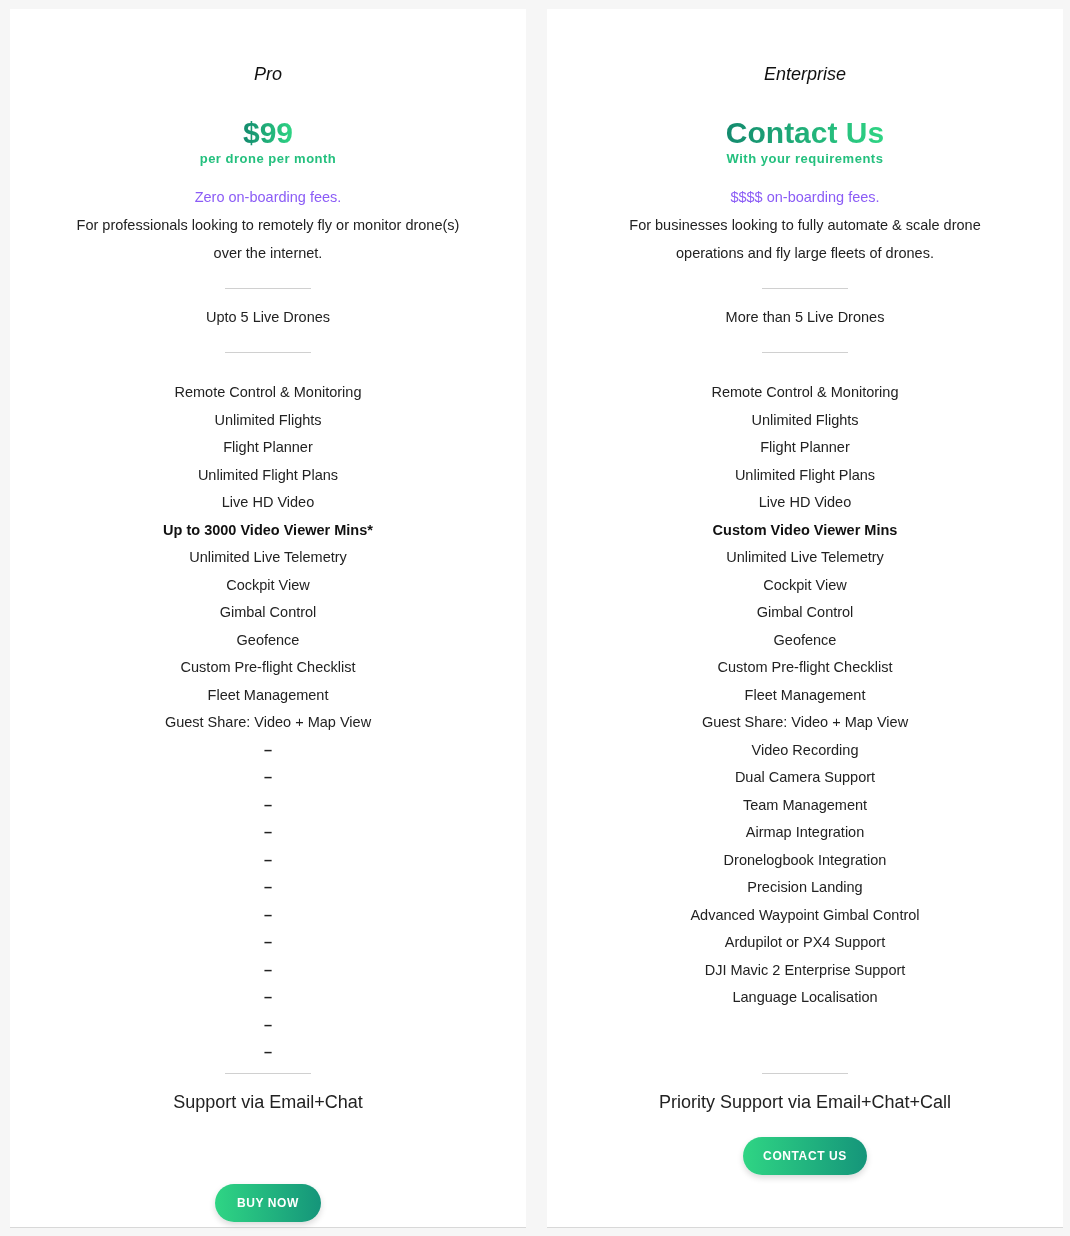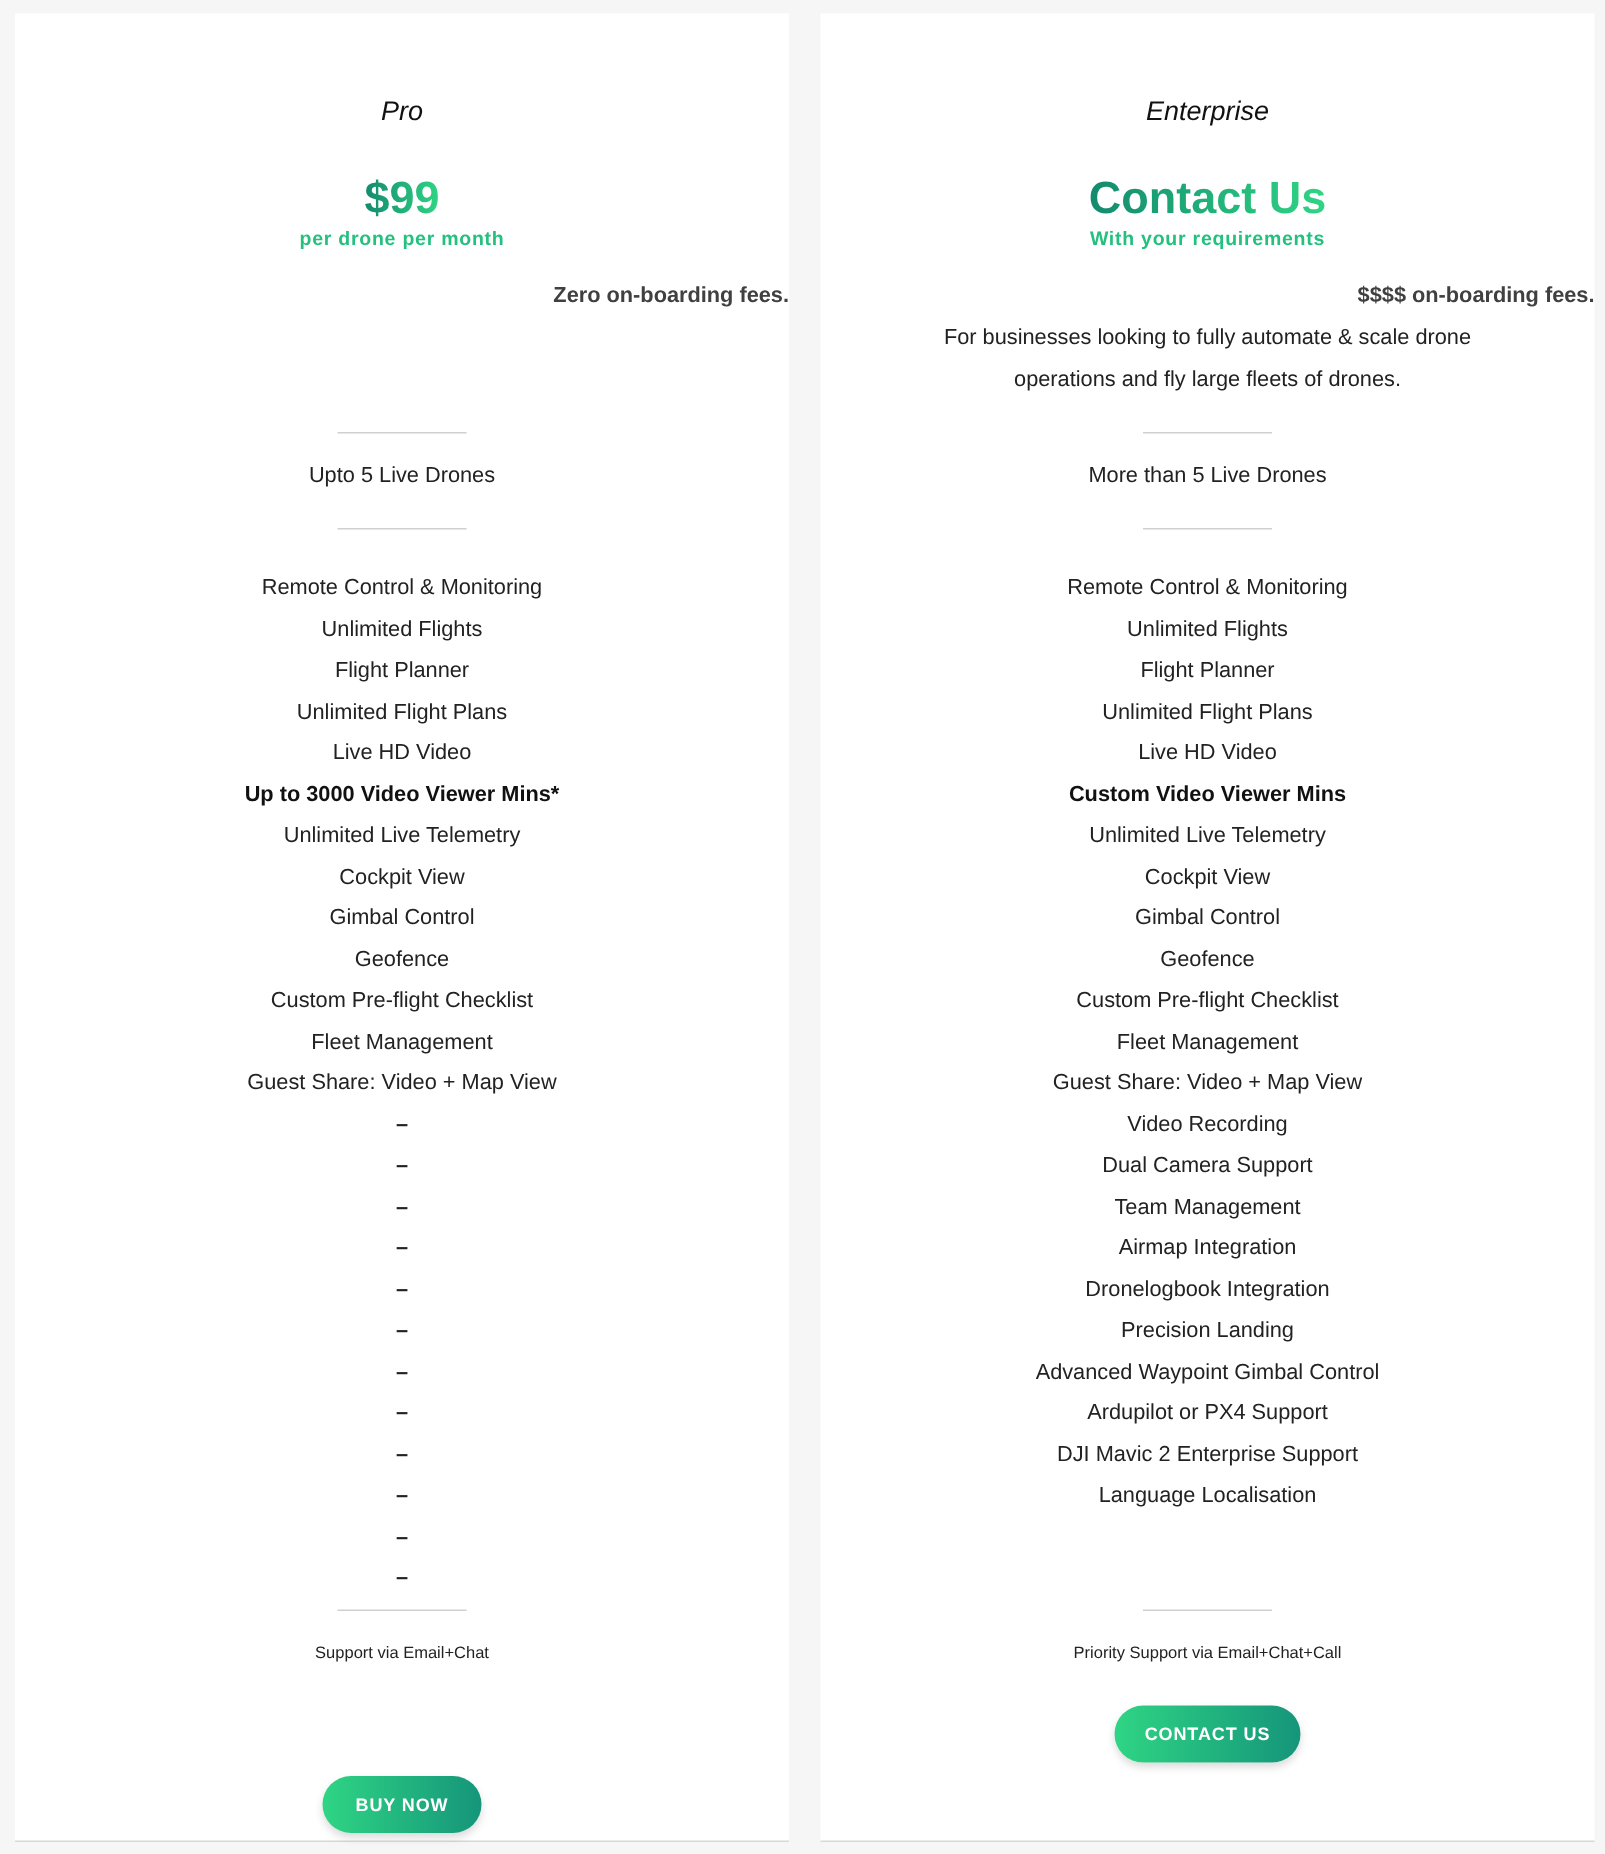--- a/index.html
+++ b/index.html
@@ -4,42 +4,43 @@
 <style>
   html, body { margin:0; padding:0; }
   body { width:1070px; height:1236px; background:#f6f6f6; font-family:"Liberation Sans", sans-serif; color:#222; position:relative; overflow:hidden; }
   .card { position:absolute; top:9px; width:516px; height:1219px; background:#fff; border-bottom:1px solid #d8d8d8; text-align:center; box-sizing:border-box; }
   .card.pro { left:10px; }
   .card.ent { left:547px; }
   .tier { position:absolute; top:53px; left:0; right:0; font-size:18px; color:#111; line-height:24px;font-style:italic; }
   .price-wrap { position:absolute; top:104px; left:0; right:0; }
   .price-wrap span { font-size:30px; font-weight:bold; line-height:40px; background:linear-gradient(90deg,#138a6e,#2fd584); -webkit-background-clip:text; background-clip:text; color:transparent; }
   .sub { position:absolute; top:141px; left:0; right:0; font-size:13px; font-weight:bold; color:#24c07e; letter-spacing:0.5px; line-height:18px; }
-  .fees { position:absolute; top:178px; left:0; right:0; font-size:14.5px; font-weight:bold; color:#404040; line-height:20px;text-align:right; }
+  .fees { position:absolute; top:178px; left:0; right:0; font-size:14.5px; font-weight:normal; color:#8b5cf6; line-height:20px; }
   .desc { position:absolute; top:203px; left:60px; right:60px; font-size:14.5px; color:#222; line-height:27.5px; }
   .divider { position:absolute; left:50%; width:86px; margin-left:-43px; height:1px; background:#d0d0d0; }
   .drones { position:absolute; top:298px; left:0; right:0; font-size:14.5px; line-height:20px; }
   .features { position:absolute; top:354px; left:0; right:0; margin:16px; padding:0; list-style:none; }
   .features li { height:27.5px; line-height:27.5px; font-size:14.5px; color:#222; }
   .features li.bold { font-weight:bold; color:#111; }
   .features li.dash { font-weight:bold; }
-  .support { position:absolute; top:1083px; left:0; right:0; font-size:11px; line-height:20px; }
+  .support { position:absolute; top:1083px; left:0; right:0; font-size:18px; line-height:20px; }
   .btn { position:absolute; top:1128px; left:50%; height:38px; border-radius:19px; border:none; color:#fff; font-weight:bold; font-size:12px; letter-spacing:0.6px;
     background:linear-gradient(90deg,#2fd584,#15957a); box-shadow:0 3px 6px rgba(0,0,0,0.15); font-family:"Liberation Sans", sans-serif; cursor:pointer; }
   .pro .btn { width:106px; margin-left:-53px;margin-top:47px; }
   .ent .btn { width:124px; margin-left:-62px; }
 </style>
 </head>
 <body>
 
 <div class="card pro">
   <div class="tier">Pro</div>
   <div class="price-wrap"><span>$99</span></div>
   <div class="sub">per drone per month</div>
   <div class="fees">Zero on-boarding fees.</div>
+  <div class="desc">For professionals looking to remotely fly or monitor drone(s) over the internet.</div>
   <div class="divider" style="top:279px"></div>
   <div class="drones">Upto 5 Live Drones</div>
   <div class="divider" style="top:343px"></div>
   <ul class="features" id="features-0">
       <li>Remote Control &amp; Monitoring</li>
       <li>Unlimited Flights</li>
       <li>Flight Planner</li>
       <li>Unlimited Flight Plans</li>
       <li>Live HD Video</li>
       <li class="bold">Up to 3000 Video Viewer Mins*</li>

